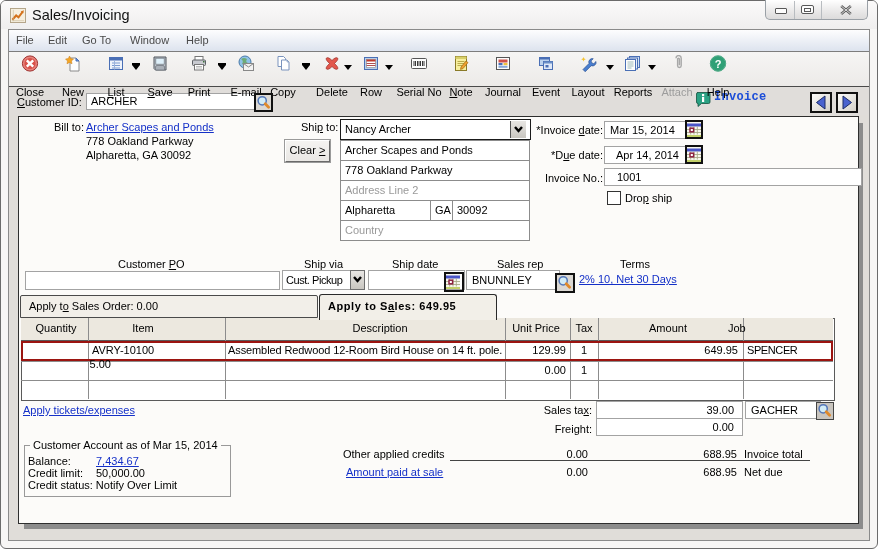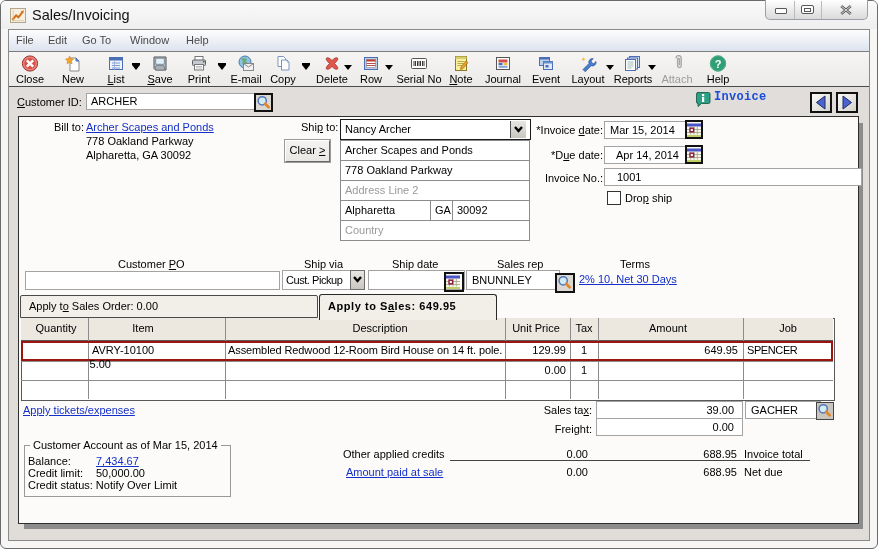--- a/index.html
+++ b/index.html
@@ -17,21 +17,21 @@
        border:1px solid #9aa0a6;border-top:none;border-radius:0 0 5px 5px;}
   .client{position:absolute;left:8px;top:29px;width:860px;height:510px;
        border:1px solid #8a8a8a;background:#e0ddd9;}
   .menubar{position:absolute;left:9px;top:30px;width:860px;height:21px;
        background:linear-gradient(#fdfdfe,#dde3ee);border-bottom:1px solid #7d7d7d;}
   .mi{position:absolute;top:6px;font-size:11px;color:#4a4a4a;}
   .toolbar{position:absolute;left:9px;top:52px;width:860px;height:34px;
        background:linear-gradient(#f6f5f4,#eceae8);border-bottom:1px solid #4a4a4a;}
   .tbi{position:absolute;top:0;text-align:center;font-size:11px;color:#000;}
   .tbi .ic{display:block;margin:2px auto 0 auto;width:18px;height:17px;}
-  .tbi .lb{display:block;margin-top:1px;line-height:13px;}
+  .tbi .lb{display:block;margin-top:14px;line-height:13px;}
   .custbar{position:absolute;left:9px;top:87px;width:860px;height:28px;background:#e0ddda;}
   .panel{position:absolute;left:18px;top:116px;width:839px;height:406px;background:#fcfbf9;
        border:1px solid #2e2e2e;box-shadow:5px 6px 0 -1px #8c8c8c;}
   .lbl{position:absolute;white-space:nowrap;font-size:11px;}
   .rt{text-align:right;}
   .link{color:#1430c8;text-decoration:underline;}
   .gray{color:#9a9a9a;}
   .field{position:absolute;background:#fff;border:1px solid #a3a3a3;font-size:11px;
        white-space:nowrap;overflow:hidden;}
   .btn3d{position:absolute;background:linear-gradient(#f8f7f6,#e4e2df);
@@ -383,21 +383,21 @@
 <div class="abs" style="left:598px;top:318px;width:1px;height:81px;background:#8c8c8c;"></div>
 <div class="abs" style="left:743px;top:318px;width:1px;height:81px;background:#8c8c8c;"></div>
 <div class="abs" style="left:21px;top:361px;width:812px;height:1px;background:#8c8c8c;"></div>
 <div class="abs" style="left:21px;top:380px;width:812px;height:1px;background:#8c8c8c;"></div>
 <div class="lbl" style="left:-4px;top:322px;width:120px;text-align:center;">Quantity</div>
 <div class="lbl" style="left:83px;top:322px;width:120px;text-align:center;">Item</div>
 <div class="lbl" style="left:320px;top:322px;width:120px;text-align:center;">Description</div>
 <div class="lbl" style="left:476px;top:322px;width:120px;text-align:center;">Unit Price</div>
 <div class="lbl" style="left:524px;top:322px;width:120px;text-align:center;">Tax</div>
 <div class="lbl" style="left:608px;top:322px;width:120px;text-align:center;">Amount</div>
-<div class="lbl" style="left:728px;top:322px;width:120px;text-align:center;">Job</div>
+<div class="lbl" style="left:728px;top:322px;width:120px;text-align:left;">Job</div>
 <div class="abs" style="left:21px;top:341px;width:808px;height:16px;border:2px solid #9b1410;"></div>
 <div class="lbl rt" style="left:23px;top:358px;width:60px;padding-left:28px;">5.00</div>
 <div class="lbl" style="left:92px;top:344px;">AVRY-10100</div>
 <div class="lbl" style="left:228px;top:344px;letter-spacing:-0.1px;">Assembled Redwood 12-Room Bird House on 14 ft. pole.</div>
 <div class="lbl rt" style="left:505px;top:344px;width:61px;">129.99</div>
 <div class="lbl" style="left:581px;top:344px;">1</div>
 <div class="lbl rt" style="left:678px;top:344px;width:60px;">649.95</div>
 <div class="lbl" style="left:747px;top:344px;letter-spacing:-0.4px;">SPENCER</div>
 <div class="lbl rt" style="left:505px;top:364px;width:61px;">0.00</div>
 <div class="lbl" style="left:581px;top:364px;">1</div>

